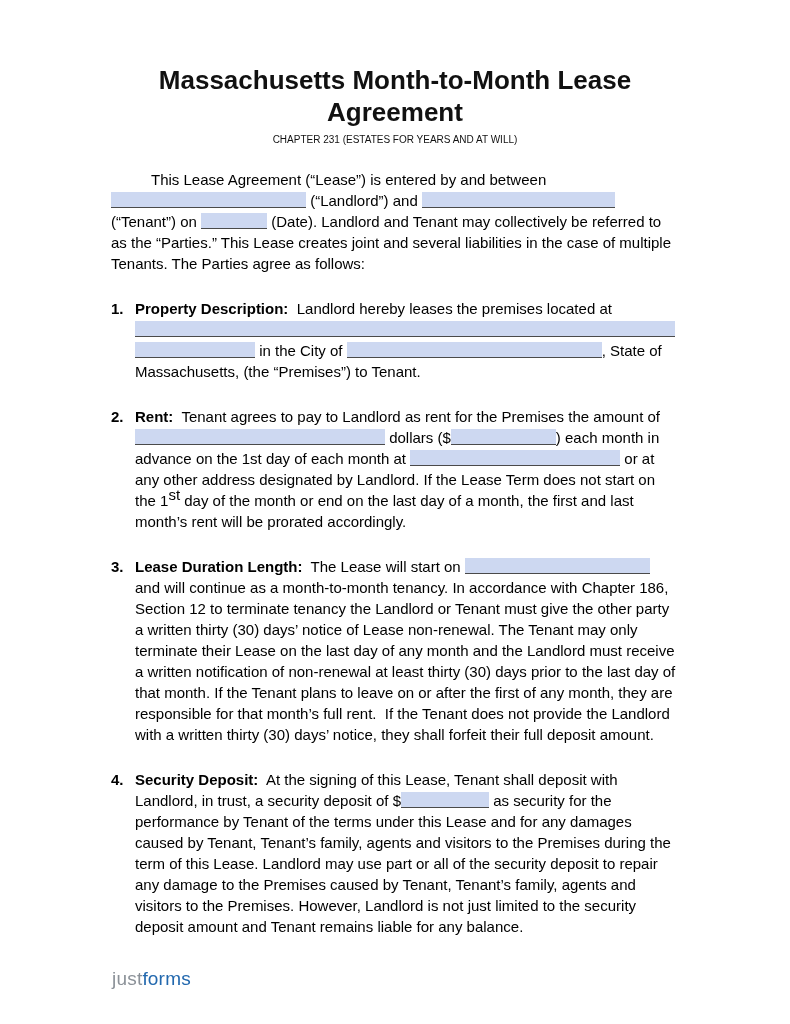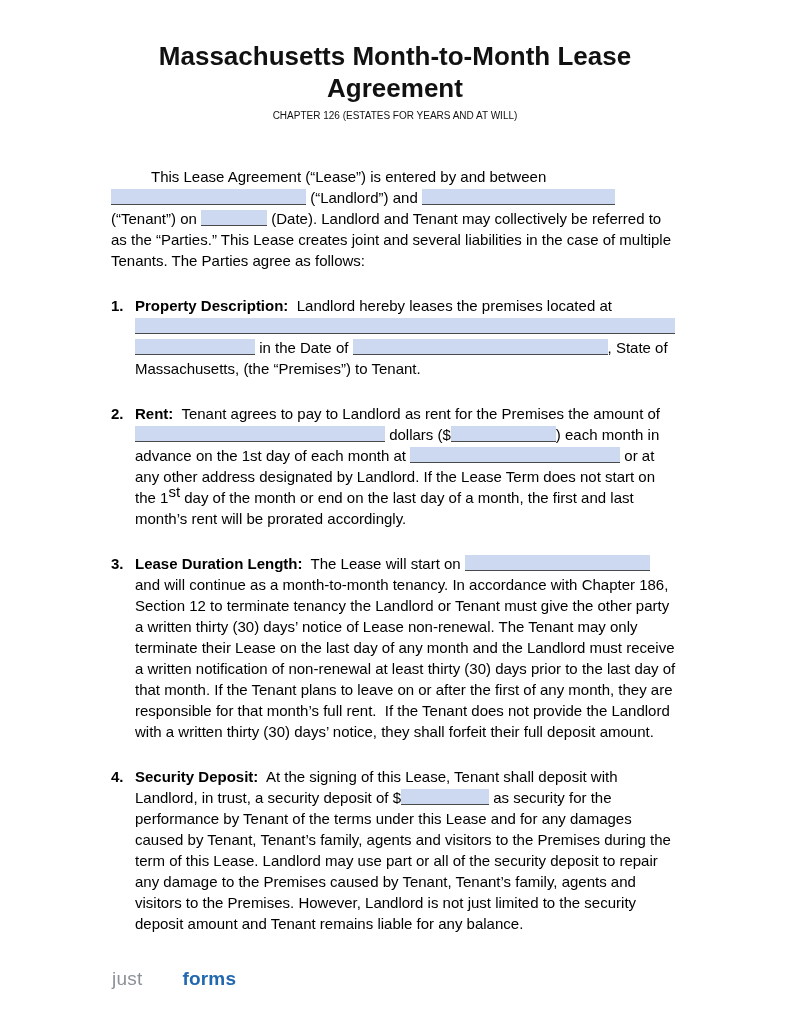--- a/index.html
+++ b/index.html
@@ -5,54 +5,54 @@
   html, body { margin: 0; padding: 0; }
   body {
     width: 790px; height: 1024px;
     background: #ffffff;
     font-family: "Liberation Sans", sans-serif;
     color: #000;
     -webkit-font-smoothing: antialiased;
   }
   p { margin: 0; }
   .page { position: relative; width: 790px; height: 1024px; background: #fff; overflow: hidden; }
-  .content { width: 568px; margin: 0 auto; padding-top: 40px; font-size: 15px; line-height: 21px; }
+  .content { width: 568px; margin: 0 auto; padding-top: 64px; font-size: 15px; line-height: 21px; }
   .doc-title {
     font-size: 26px; line-height: 32px; font-weight: bold;
     text-align: center; max-width: 530px; margin: 0 auto; color: #111;
   }
   .doc-subtitle { font-size: 10px; line-height: 13px; text-align: center; margin-top: 5px; color: #111; }
-  .intro { margin-top: 44px; text-indent: 40px; }
+  .intro { margin-top: 23px; text-indent: 40px; }
   .section { position: relative; padding-left: 24px; margin-top: 24px; }
   .section-num { position: absolute; left: 0; top: 0; font-weight: bold; }
   .b { font-weight: bold; }
   .blank {
     display: inline-block; height: 15px; vertical-align: -2px;
     background: var(--highlight, #cdd8f1);
     border-bottom: 1px solid #4a4a4a;
   }
   sup { font-size: 15px; line-height: 0; }
   .footer { position: absolute; left: 112px; bottom: 34px; font-size: 19px; letter-spacing: 0.2px; }
   .brand-free { color: var(--brand1, #8b9198); font-weight: normal; }
-  .brand-forms { color: var(--brand2, #2268ae); font-weight: bold; margin-left: 40px; }
+  .brand-forms { color: var(--brand2, #2268ae); font-weight: normal; }
 </style>
 </head>
 <body>
 
 <div class="page">
   <div class="content">
 
     <h1 class="doc-title">Massachusetts Month-to-Month Lease Agreement</h1>
-    <div class="doc-subtitle">CHAPTER 126 (ESTATES FOR YEARS AND AT WILL)</div>
+    <div class="doc-subtitle">CHAPTER 231 (ESTATES FOR YEARS AND AT WILL)</div>
 
     <p class="intro"><span>This Lease Agreement (“Lease”) is entered by and between </span><span class="blank" style="width: 195px;"></span><span> (“Landlord”) and </span><span class="blank" style="width: 193px;"></span><span> (“Tenant”) on </span><span class="blank" style="width: 66px;"></span><span> (Date). Landlord and Tenant may collectively be referred to as the “Parties.” This Lease creates joint and several liabilities in the case of multiple Tenants. The Parties agree as follows:</span></p>
 
     <div class="section">
       <span class="section-num">1.</span>
-      <span><span class="b">Property Description:</span><span>&nbsp; Landlord hereby leases the premises located at </span><span class="blank" style="width: 540px;"></span><span class="blank" style="width: 120px;"></span><span> in the Date of </span><span class="blank" style="width: 255px;"></span><span>, State of Massachusetts, (the “Premises”) to Tenant.</span></span>
+      <span><span class="b">Property Description:</span><span>&nbsp; Landlord hereby leases the premises located at </span><span class="blank" style="width: 540px;"></span><span class="blank" style="width: 120px;"></span><span> in the City of </span><span class="blank" style="width: 255px;"></span><span>, State of Massachusetts, (the “Premises”) to Tenant.</span></span>
     </div>
 
     <div class="section">
       <span class="section-num">2.</span>
       <span><span class="b">Rent:</span><span>&nbsp; Tenant agrees to pay to Landlord as rent for the Premises the amount of </span><span class="blank" style="width: 250px;"></span><span> dollars ($</span><span class="blank" style="width: 105px;"></span><span>) each month in advance on the 1st day of each month at </span><span class="blank" style="width: 210px;"></span><span> or at any other address designated by Landlord. If the Lease Term does not start on the 1</span><sup>st</sup><span> day of the month or end on the last day of a month, the first and last month’s rent will be prorated accordingly.</span></span>
     </div>
 
     <div class="section">
       <span class="section-num">3.</span>
       <span><span class="b">Lease Duration Length:</span><span>&nbsp; The Lease will start on </span><span class="blank" style="width: 185px;"></span><span> and will continue as a month-to-month tenancy. In accordance with Chapter 186, Section 12 to terminate tenancy the Landlord or Tenant must give the other party a written thirty (30) days’ notice of Lease non-renewal. The Tenant may only terminate their Lease on the last day of any month and the Landlord must receive a written notification of non-renewal at least thirty (30) days prior to the last day of that month. If the Tenant plans to leave on or after the first of any month, they are responsible for that month’s full rent. &nbsp;If the Tenant does not provide the Landlord with a written thirty (30) days’ notice, they shall forfeit their full deposit amount.</span></span>

